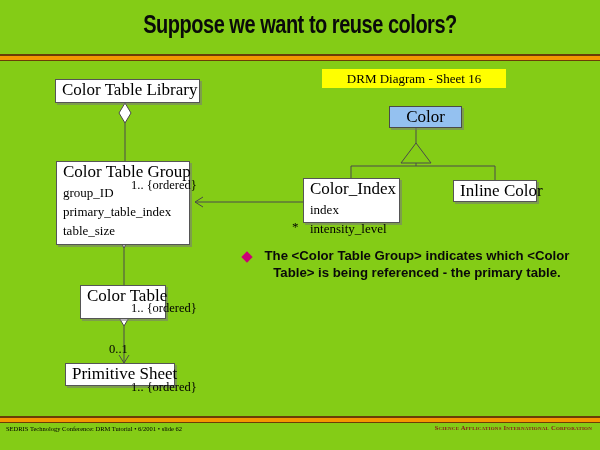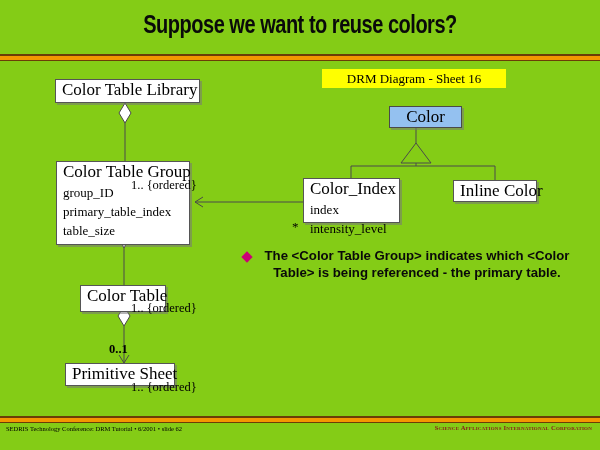--- a/index.html
+++ b/index.html
@@ -84,21 +84,21 @@
     display: block;
     font-size: 13px;
     line-height: 11px;
     padding: 0 6px;
     white-space: nowrap;
     margin-top: 8px;
   }
 
   #box-color-table-library { left: 55px;  top: 79px;  width: 145px; height: 24px; }
   #box-color-table-group   { left: 56px;  top: 161px; width: 134px; height: 84px; }
-  #box-color-table         { left: 80px;  top: 285px; width: 86px;  height: 27px; }
+  #box-color-table         { left: 80px;  top: 285px; width: 86px;  height: 34px; }
   #box-primitive-color     { left: 65px;  top: 363px; width: 110px; height: 23px; }
   #box-color               { left: 389px; top: 106px; width: 73px;  height: 22px;
                              background: #94c1f0; border: 1px solid #4a4a4a; }
   #box-color-index         { left: 303px; top: 178px; width: 97px;  height: 45px; }
   #box-inline-color        { left: 453px; top: 180px; width: 84px;  height: 22px; }
 
   
   #drm-banner {
     position: absolute;
     left: 322px;
@@ -134,21 +134,21 @@
   .mult {
     position: absolute;
     font-family: "Liberation Serif", serif;
     font-size: 12.5px;
     color: #000;
     white-space: nowrap;
     margin-top: 36px;
   }
   #mult-1 { left: 131px; top: 142px; }
   #mult-2 { left: 131px; top: 265px; }
-  #mult-3 { left: 109px; top: 306px; font-weight: bold; }
+  #mult-3 { left: 109px; top: 306px; }
   #mult-4 { left: 131px; top: 344px; }
   #mult-star { left: 292px; top: 183px; font-size: 13px; }
 
   
   #bullets {
     position: absolute;
     left: 243px;
     top: 248px;
     width: 330px;
     font-family: "Liberation Sans", sans-serif;

